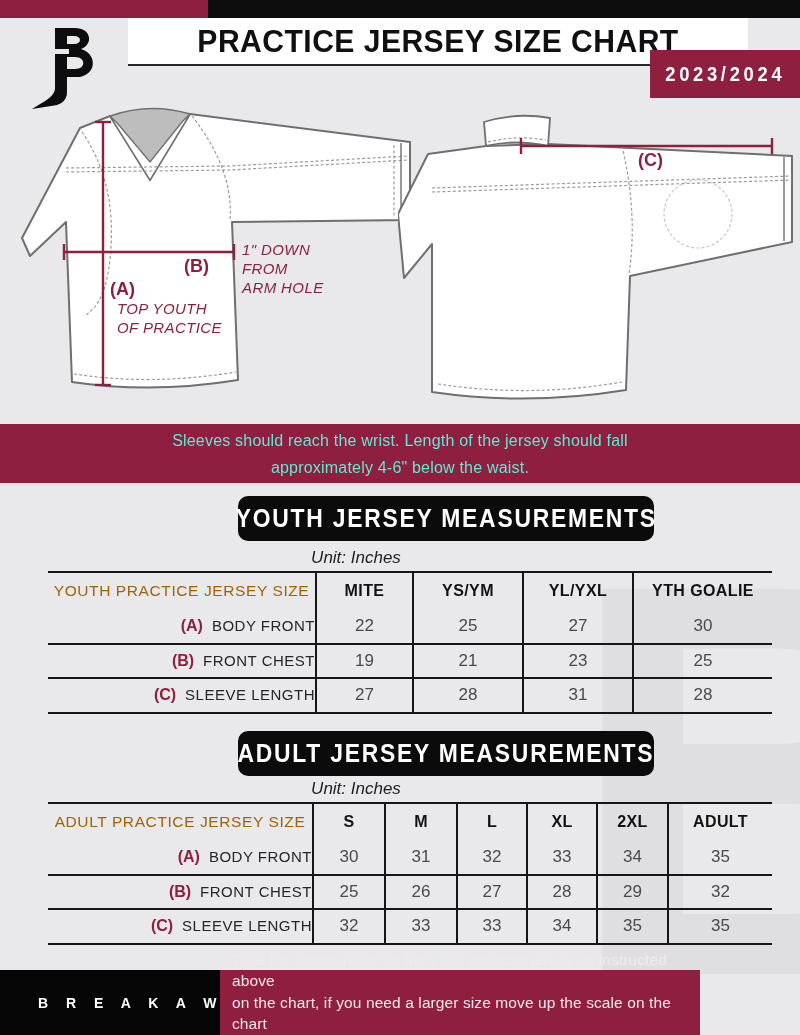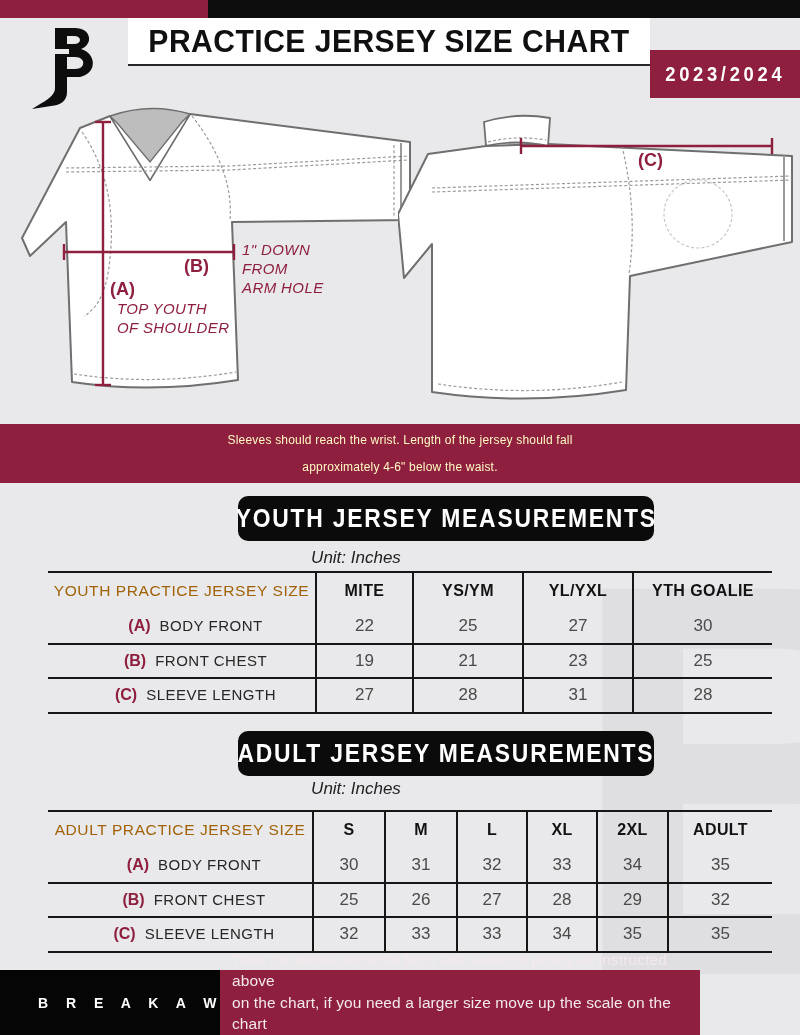--- a/index.html
+++ b/index.html
@@ -6,58 +6,58 @@
     --maroon:#8E1F3E; --dark:#0D0D0D; --background:#E9E9EB;
     --table-line:#161616; --number-gray:#4A4A4A; --diagram-line:#8E1F3E;
   }
   *{margin:0;padding:0;box-sizing:border-box;}
   body{font-family:"Liberation Sans",sans-serif;background:#fff;}
   #page{position:relative;width:800px;height:1035px;background:var(--background);overflow:hidden;}
 
   
   .topstrip-maroon{position:absolute;left:0;top:0;width:208px;height:18px;background:var(--maroon);}
   .topstrip-black{position:absolute;left:208px;top:0;width:592px;height:18px;background:var(--dark);}
-  .title-bar{position:absolute;left:128px;top:18px;width:522px;height:48px;background:#ffffff;
+  .title-bar{position:absolute;left:128px;top:18px;width:620px;height:48px;background:#ffffff;
     border-bottom:2px solid #26262b;display:flex;align-items:center;justify-content:center;}
   .title-bar h1{font-size:32px;font-weight:bold;color:#101012;white-space:nowrap;
     transform:scaleX(.94);letter-spacing:.5px;}
   .season-box{position:absolute;left:650px;top:18px;width:150px;height:48px;background:var(--maroon);
     display:flex;align-items:center;justify-content:center;margin-top:32px;}
   .season-box span{color:#fff;font-weight:bold;font-size:20px;letter-spacing:4px;transform:scaleX(.92);white-space:nowrap;}
   .brand-logo{position:absolute;left:28px;top:24px;}
 
   
   .jersey-svg{position:absolute;}
   .measure-overlay{position:absolute;left:0;top:0;width:800px;height:1035px;pointer-events:none;}
   .diag-label{position:absolute;color:var(--diagram-line);font-style:italic;font-size:15px;
     letter-spacing:.4px;line-height:19px;white-space:pre;}
   .diag-key{position:absolute;color:var(--diagram-line);font-weight:bold;font-size:18px;font-style:normal;}
 
   
   .notice{position:absolute;left:0;top:424px;width:800px;height:59px;background:var(--maroon);
     display:flex;flex-direction:column;align-items:center;justify-content:center;}
-  .notice div{color:#fef9c3;font-size:12px;line-height:27px;letter-spacing:.2px;}
+  .notice div{color:#5eead4;font-size:16px;line-height:27px;letter-spacing:.2px;}
 
   
   .section-banner{position:absolute;left:190px;width:416px;height:45px;background:#0B0B0B;border-radius:10px;
     display:flex;align-items:center;justify-content:center;margin-left:48px;}
   .section-banner span{color:#fff;font-weight:bold;font-size:26px;letter-spacing:2px;transform:scaleX(.88);white-space:nowrap;}
   .unit-label{position:absolute;left:0;width:712px;text-align:center;font-style:italic;font-size:17px;color:#222;}
 
   
   table.size-table{position:absolute;left:48px;width:724px;border-collapse:collapse;table-layout:fixed;
     border-top:2.5px solid var(--table-line);border-bottom:2.5px solid var(--table-line);background:transparent;}
   table.size-table th,table.size-table td{border-left:2px solid var(--table-line);text-align:center;vertical-align:middle;}
   table.size-table th:first-child,table.size-table td:first-child{border-left:none;}
   table.size-table tr{border-bottom:2.5px solid var(--table-line);}
   table.size-table tr:last-child{border-bottom:none;}
   table.size-table th{height:37px;font-size:16px;font-weight:bold;color:#121212;letter-spacing:.4px;}
   table.size-table th.lbl{font-weight:normal;font-size:15.5px;color:#a16207;letter-spacing:.6px;}
   table.size-table td{height:34.5px;font-size:17px;color:var(--number-gray);}
-  table.size-table td.lbl{text-align:center;padding-left:28px;}
+  table.size-table td.lbl{text-align:right;padding-left:28px;}
   td.lbl .key{color:var(--maroon);font-weight:bold;font-size:16px;margin-right:9px;}
   td.lbl .nm{color:#262626;font-size:15px;letter-spacing:.5px;}
   
   .youth-t col:nth-child(1){width:268px;} .youth-t col:nth-child(2){width:97px;}
   .youth-t col:nth-child(3){width:110px;} .youth-t col:nth-child(4){width:110px;}
   .youth-t col:nth-child(5){width:139px;}
   
   .adult-t col:nth-child(1){width:265px;} .adult-t col:nth-child(2){width:72px;}
   .adult-t col:nth-child(3){width:72px;} .adult-t col:nth-child(4){width:70px;}
   .adult-t col:nth-child(5){width:70px;} .adult-t col:nth-child(6){width:71px;}
@@ -134,21 +134,21 @@
       <path d="M64,252 L234,252"></path>
         <path d="M64,244 L64,260"></path>
         <path d="M234,244 L234,260"></path>
       <path d="M521,146 L772,146"></path>
         <path d="M521,138 L521,154"></path>
         <path d="M772,138 L772,154"></path>
     </g>
   </svg>
 
   <div class="diag-key" style="left:110px;top:279px;">(A)</div>
-  <div class="diag-label" style="left:117px;top:299px;"><span>TOP YOUTH</span><br><span>OF SHOULDER</span></div>
+  <div class="diag-label" style="left:117px;top:299px;"><span>TOP YOUTH</span><br><span>OF PRACTICE</span></div>
   <div class="diag-key" style="left:184px;top:256px;">(B)</div>
   <div class="diag-label" style="left:242px;top:240px;"><span>1" DOWN</span><br><span>FROM</span><br><span>ARM HOLE</span></div>
   <div class="diag-key" style="left:638px;top:150px;">(C)</div>
 
   <div class="notice">
     <div>Sleeves should reach the wrist. Length of the jersey should fall</div>
     <div>approximately 4-6" below the waist.</div>
   </div>
 
   <div class="watermark-b">B</div>
@@ -198,21 +198,21 @@
         <td>28</td>
       </tr>
     </tbody>
   </table>
 
   <div class="section-banner" style="top:731px;">
     <span>ADULT JERSEY MEASUREMENTS</span>
   </div>
   <div class="unit-label" style="top:779px;">Unit: Inches</div>
 
-  <table class="size-table adult-t" style="top:802px;margin-top:8px;">
+  <table class="size-table adult-t" style="top:802px;">
     <colgroup>
         <col>
         <col>
         <col>
         <col>
         <col>
         <col>
         <col>
       </colgroup>
     <thead>

